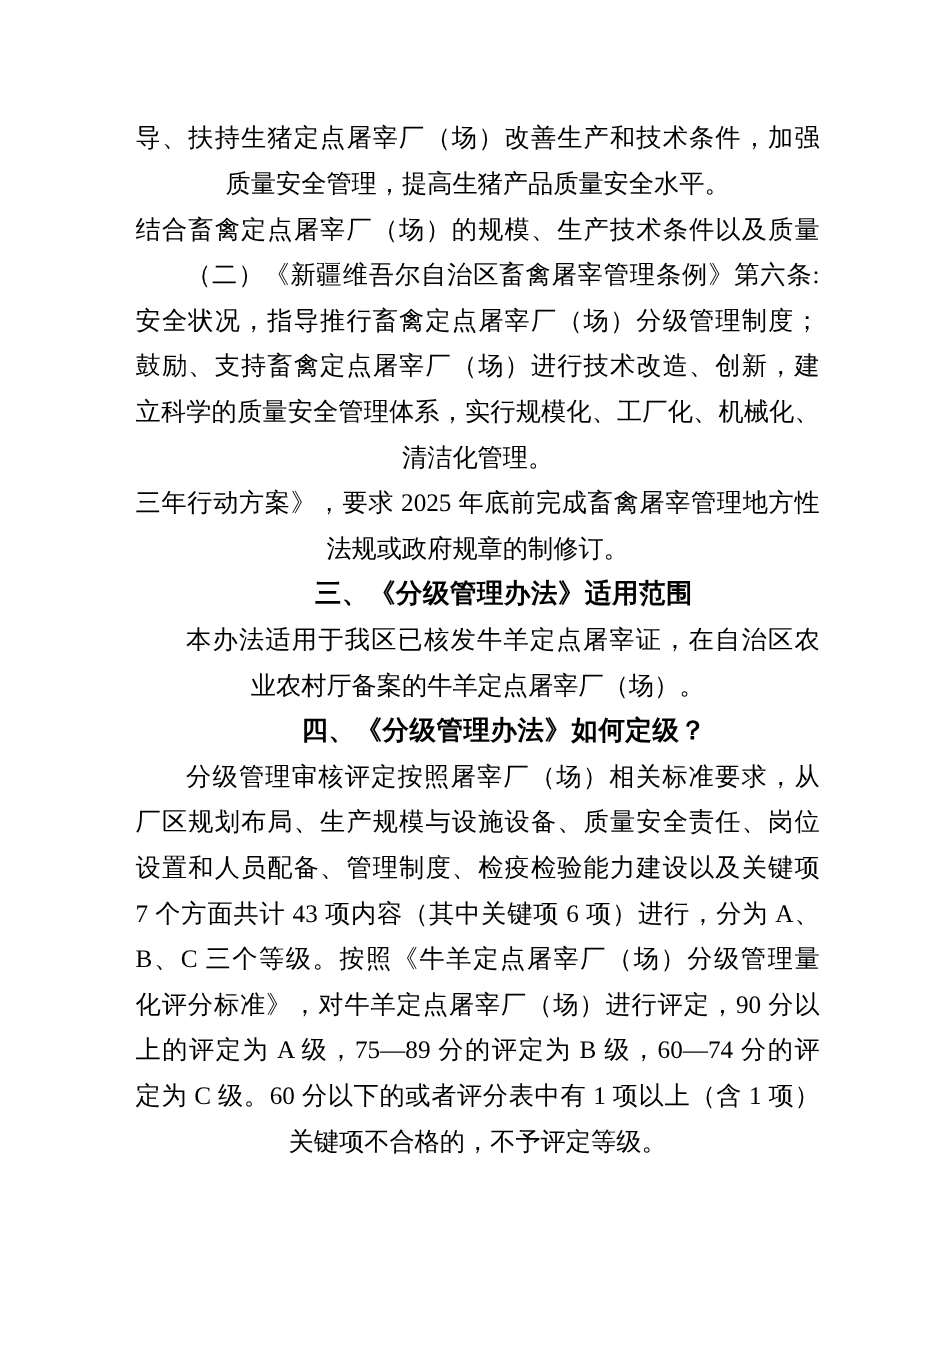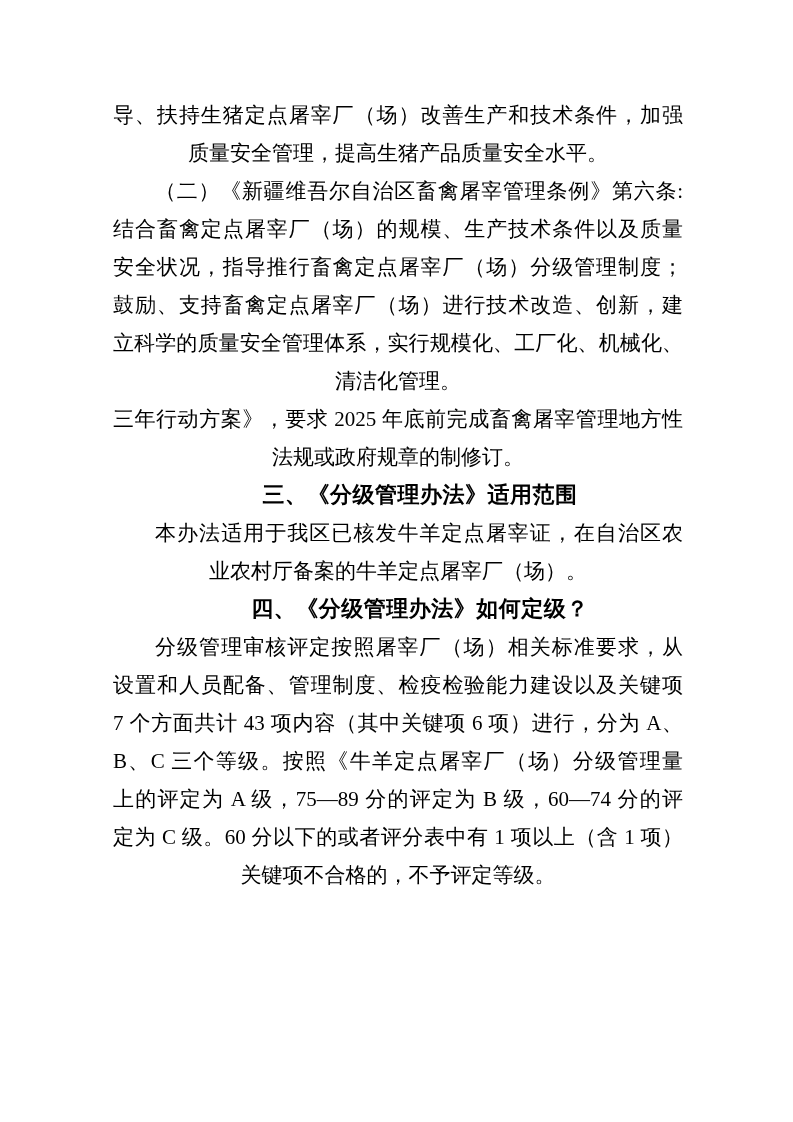--- a/index.html
+++ b/index.html
@@ -44,33 +44,35 @@
     letter-spacing: 0.5px;
   }
 </style>
 </head>
 <body>
 
 <div class="page">
   <div class="textblock">
       <div class="line justify">导、扶持生猪定点屠宰厂（场）改善生产和技术条件，加强</div>
       <div class="line">质量安全管理，提高生猪产品质量安全水平。</div>
+      <div class="line justify">结合畜禽定点屠宰厂（场）的规模、生产技术条件以及质量</div>
       <div class="line justify indent">（二）《新疆维吾尔自治区畜禽屠宰管理条例》第六条:</div>
-      <div class="line justify">结合畜禽定点屠宰厂（场）的规模、生产技术条件以及质量</div>
       <div class="line justify">安全状况，指导推行畜禽定点屠宰厂（场）分级管理制度；</div>
       <div class="line justify">鼓励、支持畜禽定点屠宰厂（场）进行技术改造、创新，建</div>
       <div class="line justify">立科学的质量安全管理体系，实行规模化、工厂化、机械化、</div>
       <div class="line">清洁化管理。</div>
       <div class="line justify">三年行动方案》，要求 2025 年底前完成畜禽屠宰管理地方性</div>
       <div class="line">法规或政府规章的制修订。</div>
       <div class="line indent heading">三、《分级管理办法》适用范围</div>
       <div class="line justify indent">本办法适用于我区已核发牛羊定点屠宰证，在自治区农</div>
       <div class="line">业农村厅备案的牛羊定点屠宰厂（场）。</div>
       <div class="line indent heading">四、《分级管理办法》如何定级？</div>
       <div class="line justify indent">分级管理审核评定按照屠宰厂（场）相关标准要求，从</div>
+      <div class="line justify">厂区规划布局、生产规模与设施设备、质量安全责任、岗位</div>
       <div class="line justify">设置和人员配备、管理制度、检疫检验能力建设以及关键项</div>
       <div class="line justify">7 个方面共计 43 项内容（其中关键项 6 项）进行，分为 A、</div>
       <div class="line justify">B、C 三个等级。按照《牛羊定点屠宰厂（场）分级管理量</div>
+      <div class="line justify">化评分标准》，对牛羊定点屠宰厂（场）进行评定，90 分以</div>
       <div class="line justify">上的评定为 A 级，75—89 分的评定为 B 级，60—74 分的评</div>
       <div class="line justify">定为 C 级。60 分以下的或者评分表中有 1 项以上（含 1 项）</div>
       <div class="line">关键项不合格的，不予评定等级。</div>
     </div>
 </div>
 
 </body></html>

